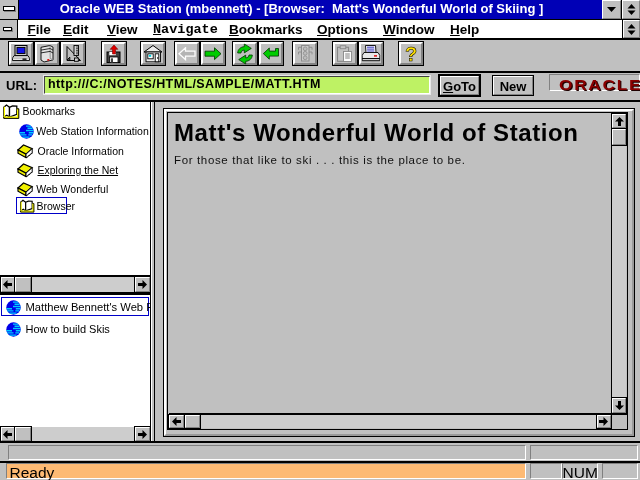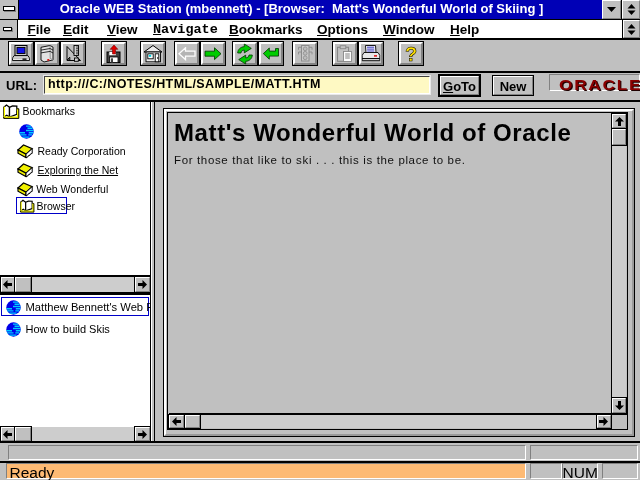--- a/index.html
+++ b/index.html
@@ -173,21 +173,21 @@
 <div class="tbtn" style="left:397.5px;">
     <div class="in"></div>
   <svg width="16" height="21" viewBox="0 0 16 21">
     <text x="8" y="17" text-anchor="middle" font-family="Liberation Sans" font-size="20" font-weight="bold" fill="#ffe000" stroke="#000" stroke-width="0.55">?</text>
   </svg>
 </div>
 <div class="abs" style="left:0;top:71px;width:640px;height:1.5px;background:#000;"></div>
 
 <div class="abs" style="left:0;top:72.5px;width:640px;height:27.5px;background:#c0c0c0;"></div>
 <div class="abs" style="left:6px;top:78px;font:bold 13px 'Liberation Sans',sans-serif;">URL:</div>
-<div class="abs" style="left:44px;top:75.5px;width:386px;height:18.5px;background:#fef9c3;
+<div class="abs" style="left:44px;top:75.5px;width:386px;height:18.5px;background:#bef264;
   border-top:1.5px solid #404040;border-left:1.5px solid #404040;border-bottom:1.5px solid #fff;border-right:1.5px solid #fff;box-shadow:0 0 0 1px #e8e8e8;">
   <div style="position:absolute;left:3px;top:0.5px;font:bold 12.5px 'Liberation Sans',sans-serif;letter-spacing:0.4px;white-space:nowrap;">http:///C:/NOTES/HTML/SAMPLE/MATT.HTM</div>
 </div>
 <div class="abs" style="left:438px;top:73.5px;width:43px;height:23px;background:#c0c0c0;border:2px solid #000;">
   <div class="abs" style="inset:0;border-top:1.5px solid #fff;border-left:1.5px solid #fff;border-right:1.5px solid #828282;border-bottom:1.5px solid #828282;"></div>
   <div class="abs" style="left:0;right:0;top:3px;text-align:center;font:bold 13px 'Liberation Sans',sans-serif;"><u>G</u>oTo</div>
 </div>
 <div class="abs" style="left:492px;top:75px;width:42px;height:21px;background:#c0c0c0;border:1px solid #000;">
   <div class="abs" style="inset:0;border-top:1.5px solid #fff;border-left:1.5px solid #fff;border-right:1.5px solid #828282;border-bottom:1.5px solid #828282;"></div>
   <div class="abs" style="left:0;right:0;top:3px;text-align:center;font:bold 13px 'Liberation Sans',sans-serif;">New</div>
@@ -225,24 +225,25 @@
 </svg>
 
 <div class="abs" style="left:0;top:101.5px;width:150px;height:173px;background:#fff;overflow:hidden;">
   <svg class="abs" style="left:2px;top:2.5px" width="18" height="15" viewBox="0 0 18 15">
       <use href="#openbook"></use>
     </svg>
   <div class="abs sbtext" style="left:22.5px;top:3px;">Bookmarks</div>
   <svg class="abs" style="left:19px;top:22px;" width="15" height="15" viewBox="0 0 15 15">
       <use href="#globe"></use>
     </svg>
+  <div class="abs sbtext" style="left:36.3px;top:23.5px;">Web Station Information</div>
   <svg class="abs" style="left:17px;top:42px;" width="16.5" height="15" viewBox="0 0 16.5 15">
       <use href="#book"></use>
     </svg>
-  <div class="abs sbtext" style="left:37.5px;top:43px;">Ready Corporation</div>
+  <div class="abs sbtext" style="left:37.5px;top:43px;">Oracle Information</div>
   <svg class="abs" style="left:17px;top:61px;" width="16.5" height="15" viewBox="0 0 16.5 15">
       <use href="#book"></use>
     </svg>
   <div class="abs sbtext" style="left:37.5px;top:62.5px;text-decoration:underline;">Exploring the Net</div>
   <svg class="abs" style="left:17px;top:80.5px;" width="16.5" height="15" viewBox="0 0 16.5 15">
       <use href="#book"></use>
     </svg>
   <div class="abs sbtext" style="left:36.3px;top:81.5px;">Web Wonderful</div>
   <div class="abs" style="left:16px;top:95.7px;width:51px;height:16.5px;border:1.5px solid #0000c8;background:#fff;"></div>
   <svg class="abs" style="left:18.5px;top:97px;" width="16" height="14" viewBox="0 0 18 15">
@@ -294,21 +295,21 @@
 <div class="abs" style="left:150px;top:101.5px;width:1.2px;height:339.5px;background:#000;"></div>
 <div class="abs" style="left:151.2px;top:101.5px;width:1.3px;height:339.5px;background:#fff;"></div>
 <div class="abs" style="left:152.5px;top:101.5px;width:1px;height:339.5px;background:#c0c0c0;"></div>
 <div class="abs" style="left:153.5px;top:101.5px;width:1.3px;height:339.5px;background:#000;"></div>
 
 <div class="abs" style="left:162.5px;top:107.5px;width:472px;height:329px;background:#c0c0c0;border:1.8px solid #000;">
   <div class="abs" style="inset:0;border-top:2.5px solid #fff;border-left:2.5px solid #fff;border-right:2.5px solid #9a9a9a;border-bottom:2.5px solid #9a9a9a;"></div>
 </div>
 <div class="abs" style="left:166.8px;top:111.8px;width:461.5px;height:318.5px;background:#c0c0c0;border:1.7px solid #000;"></div>
 
-<div class="abs" style="left:174px;top:119px;width:430px;height:28px;font:bold 24px 'Liberation Sans',sans-serif;letter-spacing:0.6px;white-space:nowrap;">Matt's Wonderful World of Oracle</div>
+<div class="abs" style="left:174px;top:119px;width:430px;height:28px;font:bold 24px 'Liberation Sans',sans-serif;letter-spacing:0.6px;white-space:nowrap;">Matt's Wonderful World of Station</div>
 <div class="abs" style="left:174px;top:154px;font:11.5px 'Liberation Sans',sans-serif;letter-spacing:0.64px;white-space:nowrap;color:#111;">For those that like to ski . . . this is the place to be.</div>
 
 <div class="abs" style="left:610.8px;top:113.5px;width:1.5px;height:301.3px;background:#000;"></div>
 <div class="abs" style="left:612.3px;top:113.5px;width:14.2px;height:299.8px;background:#cdcdcd;"></div>
 <div class="abs sbt" style="left:612.3px;top:113.8px;width:14.2px;height:14.5px;">
     <svg width="9" height="9" viewBox="0 0 9 9">
       <path d="M4.5 0 L9 4.5 L6 4.5 L6 9 L3 9 L3 4.5 L0 4.5 Z" fill="#000"></path>
     </svg>
   </div>
 <div class="abs sbt" style="left:612.3px;top:129.3px;width:14.2px;height:15.5px;"></div>

